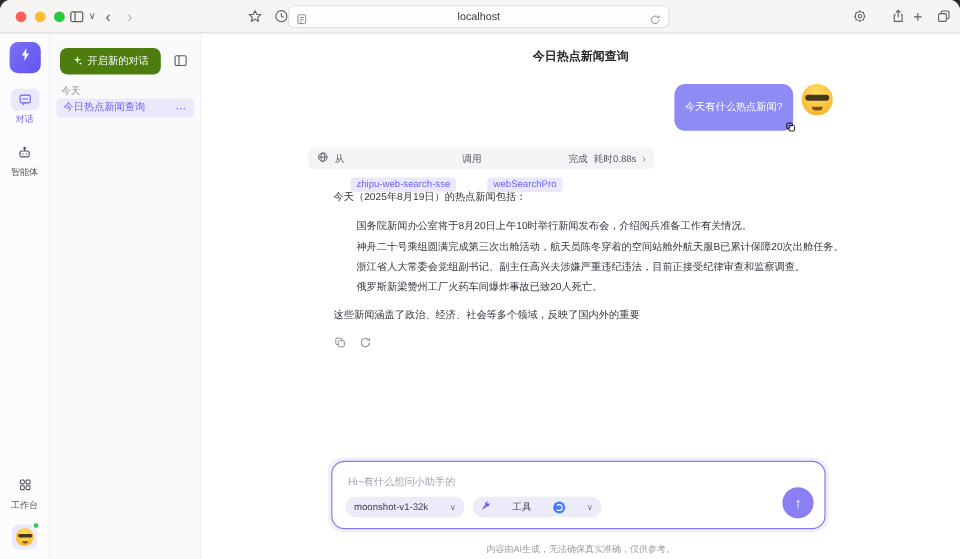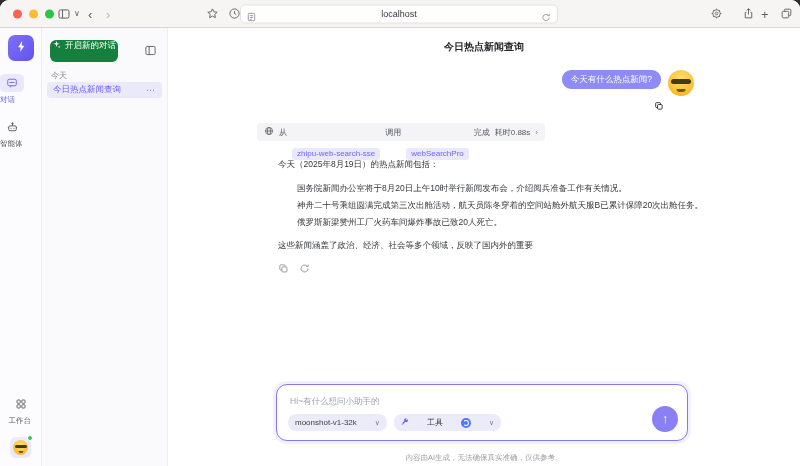--- a/index.html
+++ b/index.html
@@ -39,21 +39,21 @@
   .app-sidebar {
     position:absolute; left:0; top:28px; bottom:0; width:42px;
     background:#fcfcfe; border-right:1px solid #ececf1;
   }
   .logo {
     position:absolute; left:8px; top:7px; width:26px; height:26px; border-radius:7px;
     background:linear-gradient(135deg,#7d71f6,#6153ef);
     display:flex; align-items:center; justify-content:center; color:#fff;
   }
   .sb-item { position:absolute; left:0; right:0; display:flex; flex-direction:column;
-             align-items:flex-start; gap:3px; }
+             align-items:center; gap:3px; }
   .sb-item .chip { width:24px; height:18px; border-radius:5px; display:flex;
                    align-items:center; justify-content:center; }
   .sb-item.active .chip { background:#e9e8fc; color:#6a5cf5; }
   .sb-item .lbl { font-size:7.5px; }
   .sb-item.active .lbl { color:#6a5cf5; }
   .sb-item.idle { color:#55565e; }
   .sb-item.idle .lbl { color:#55565e; }
   .sb-bottom { position:absolute; bottom:8px; left:0; right:0;
                display:flex; flex-direction:column; align-items:center; gap:11px; }
   .avatar-sq { position:relative; width:21px; height:21px; border-radius:6px;
@@ -69,41 +69,41 @@
                   bottom:15%; width:34%; height:12%; background:#7a5516;
                   border-radius:0 0 999px 999px; }
   .emoji.lg { width:26px; height:26px; }
   .emoji.sm { width:15px; height:15px; }
   
   .chat-sidebar {
     position:absolute; left:42px; top:28px; bottom:0; width:126px;
     background:#fafafd; border-right:1px solid #efeff3;
   }
   .new-chat {
-    position:absolute; left:8px; top:12px; width:68px; height:22px; border-radius:6px;
-    background:#15803d; color:#fff; display:flex; align-items:flex-start; justify-content:center;
+    position:absolute; left:8px; top:12px; width:84px; height:22px; border-radius:6px;
+    background:#4d7c0f; color:#fff; display:flex; align-items:center; justify-content:center;
     gap:4px; font-size:8.5px;
   }
   .collapse-btn { position:absolute; right:8px; top:14px; width:17px; height:17px;
                   color:#595a61; display:flex; align-items:center; justify-content:center; }
   .section-lbl { position:absolute; left:9px; top:42px; font-size:8px; color:#8b8b92; }
   .chat-item {
     position:absolute; left:5px; right:5px; top:54px; height:16px; border-radius:4px;
     background:#e9e9fa; display:flex; align-items:center; padding:0 6px;
   }
   .chat-item .t { flex:1; font-size:8.5px; color:#6a5cf5; white-space:nowrap; overflow:hidden; }
   .chat-item .dots { font-size:9px; color:#6a5cf5; letter-spacing:1px; }
   
   .chat-main { position:absolute; left:168px; right:0; top:28px; bottom:0; background:#fff; }
   .main-title { position:absolute; top:12px; left:0; right:0; text-align:center;
                 font-size:10px; font-weight:700; color:#26262b; }
   .user-row { position:absolute; top:42px; right:106px; display:flex; gap:7px;
               align-items:flex-start; }
   .bubble { background:#8f8bf4; color:#fff; font-size:8.5px; line-height:11px;
-            padding:4px 9px; border-radius:9px; white-space:nowrap; }
+            padding:14px 9px; border-radius:9px; white-space:nowrap; }
   .user-copy { position:absolute; top:73px; right:136px; color:#9a9aa2; }
   .tool-bar {
     position:absolute; top:95px; left:89px; height:18px;
     display:inline-flex; align-items:center; gap:5px; padding:0 7px;
     background:#f4f4f7; border-radius:4px; font-size:8px; color:#55565e;
   }
   .tool-bar .tag { background:#e9e8fc; color:#7165ee; padding:1.5px 5px; border-radius:3px;
                    font-size:8px;margin-top:43px; }
   .tool-bar .chev { color:#7d7e86; font-size:8px; }
   .tool-bar .g-ic { color:#4a4b52; }
@@ -311,20 +311,21 @@
       <span>完成</span>
       <span>耗时0.88s</span>
       <span class="chev">›</span>
     </div>
 
     <div class="response">
       <p class="intro">今天（2025年8月19日）的热点新闻包括：</p>
       <ul>
         <li>国务院新闻办公室将于8月20日上午10时举行新闻发布会，介绍阅兵准备工作有关情况。</li>
         <li>神舟二十号乘组圆满完成第三次出舱活动，航天员陈冬穿着的空间站舱外航天服B已累计保障20次出舱任务。</li>
+        <li>浙江省人大常委会党组副书记、副主任高兴夫涉嫌严重违纪违法，目前正接受纪律审查和监察调查。</li>
         <li>俄罗斯新梁赞州工厂火药车间爆炸事故已致20人死亡。</li>
       </ul>
       <p class="outro">这些新闻涵盖了政治、经济、社会等多个领域，反映了国内外的重要</p>
       <div class="resp-actions">
         <span class="icon-btn">
           <svg width="11" height="11" viewBox="0 0 24 24" fill="none" stroke="currentColor" stroke-width="1.8">
             <rect x="8.5" y="8.5" width="11" height="11" rx="2"></rect>
             <path d="M15.5 8.5V6a2 2 0 0 0-2-2H6a2 2 0 0 0-2 2v7.5a2 2 0 0 0 2 2h2.5"></path>
           </svg>
         </span>

